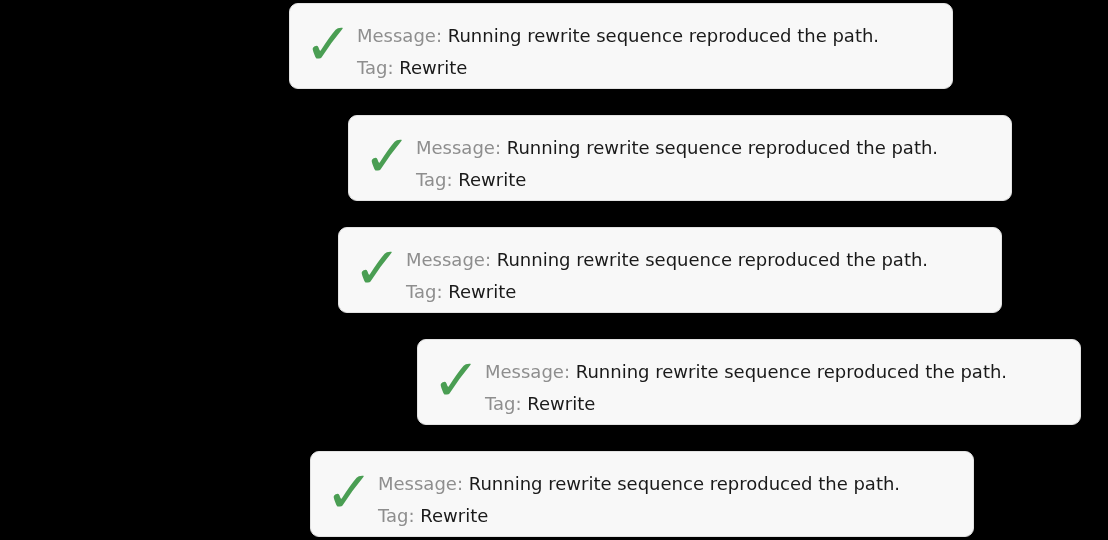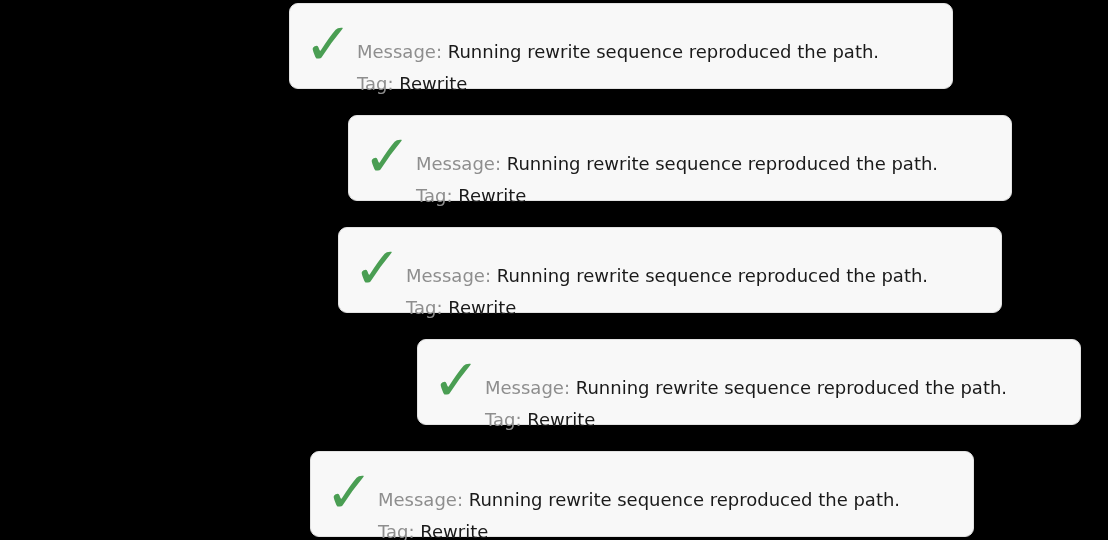--- a/index.html
+++ b/index.html
@@ -37,21 +37,21 @@
     width: 42px;
     margin: 11px 11px 0 14px;
     font-size: 58px;
     line-height: 1;
     color: #4a9e53;
     font-family: "DejaVu Sans", sans-serif;
     user-select: none;
   }
   .lines {
     flex: 1 1 auto;
-    padding-top: 32px;
+    padding-top: 16px;
     font-size: 18px;
     line-height: 32px;
     white-space: nowrap;
   }
   .label { color: #8e8e8e; }
   .value { color: #1a1a1a; }
 </style>
 </head>
 <body>
 

